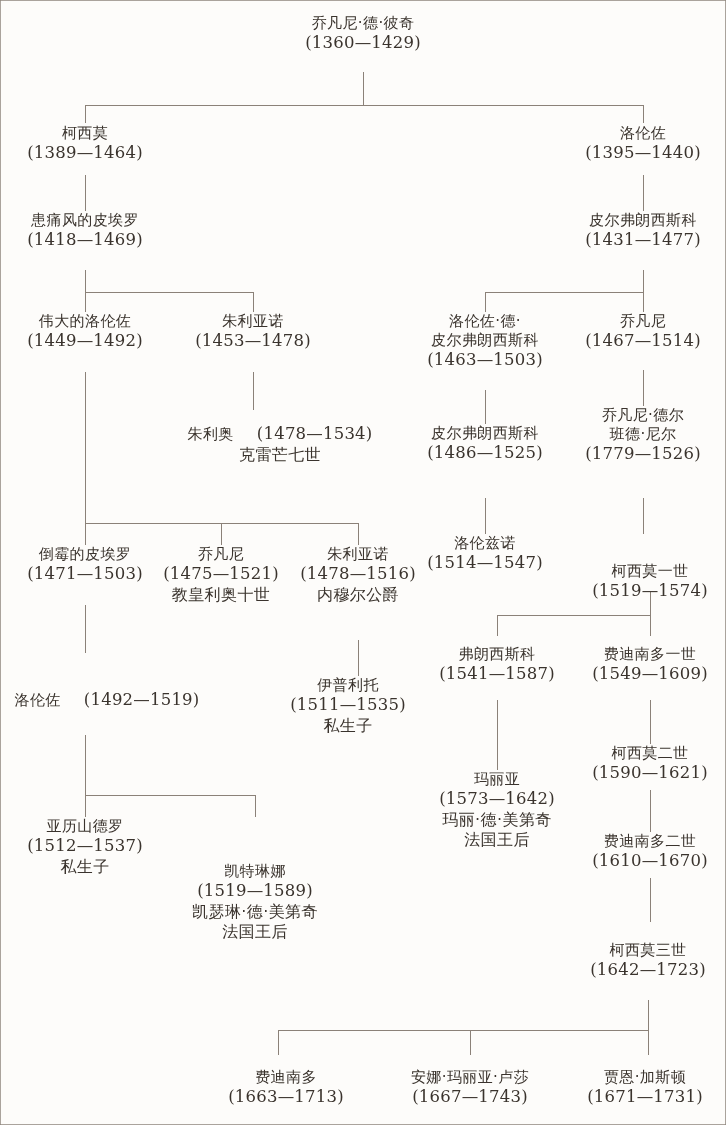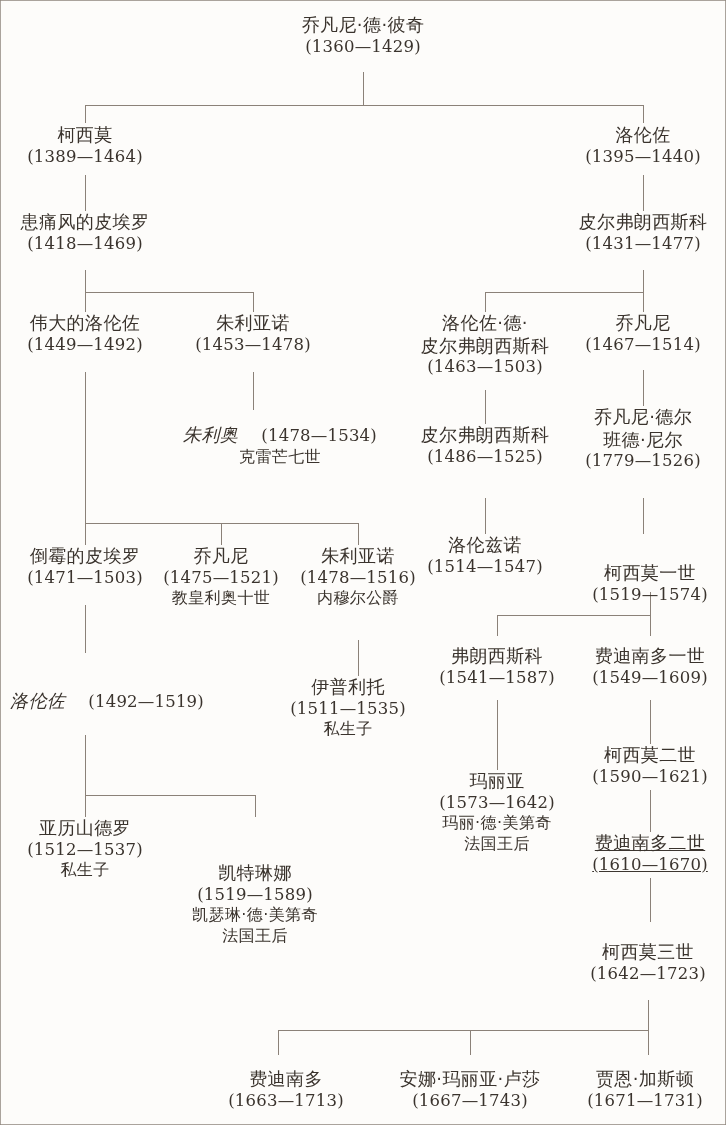--- a/index.html
+++ b/index.html
@@ -30,42 +30,42 @@
   .edge-bottom { left: 0;  bottom: 0; width: 726px; height: 1px; }
 
   .node {
     position: absolute;
     text-align: center;
     line-height: 1.26;
     white-space: nowrap;
   }
   .node .nm {
     display: block;
-    font-size: 18px;
+    font-size: 15px;
     letter-spacing: .4px;
     color: #3a332d;
     text-align: center;
   }
   .node .dt {
     display: block;
     font-size: 16.5px;
     font-family: "DejaVu Serif", "Liberation Serif", serif;
     color: #3a332d;
     letter-spacing: .2px;
   }
   .node .ex {
     display: block;
     font-size: 16px;
     letter-spacing: .4px;
     color: #3a332d;
   }
   
   .node.inline .nm,
   .node.inline .dt { display: inline; }
-  .node.inline .nm { margin-right: 18px; font-style: italic; }
+  .node.inline .nm { margin-right: 18px; }
 
   .ln {
     position: absolute;
     background: #8b8178;
   }
   .ln.v { width: 1px; }
   .ln.h { height: 1px; }
 </style>
 </head>
 <body>
@@ -256,21 +256,21 @@
     <span class="dt">(1590—1621)</span>
   </div>
 
   <div class="node" style="left:497px; top:770px; transform:translateX(-50%);">
     <span class="nm">玛丽亚</span>
     <span class="dt">(1573—1642)</span>
     <span class="ex">玛丽·德·美第奇</span>
     <span class="ex">法国王后</span>
   </div>
 
-  <div class="node" style="left:650px; top:832px; transform:translateX(-50%);text-decoration:underline;">
+  <div class="node" style="left:650px; top:832px; transform:translateX(-50%);">
     <span class="nm">费迪南多二世</span>
     <span class="dt">(1610—1670)</span>
   </div>
 
   <div class="node" style="left:85px; top:817px; transform:translateX(-50%);">
     <span class="nm">亚历山德罗</span>
     <span class="dt">(1512—1537)</span>
     <span class="ex">私生子</span>
   </div>
 

